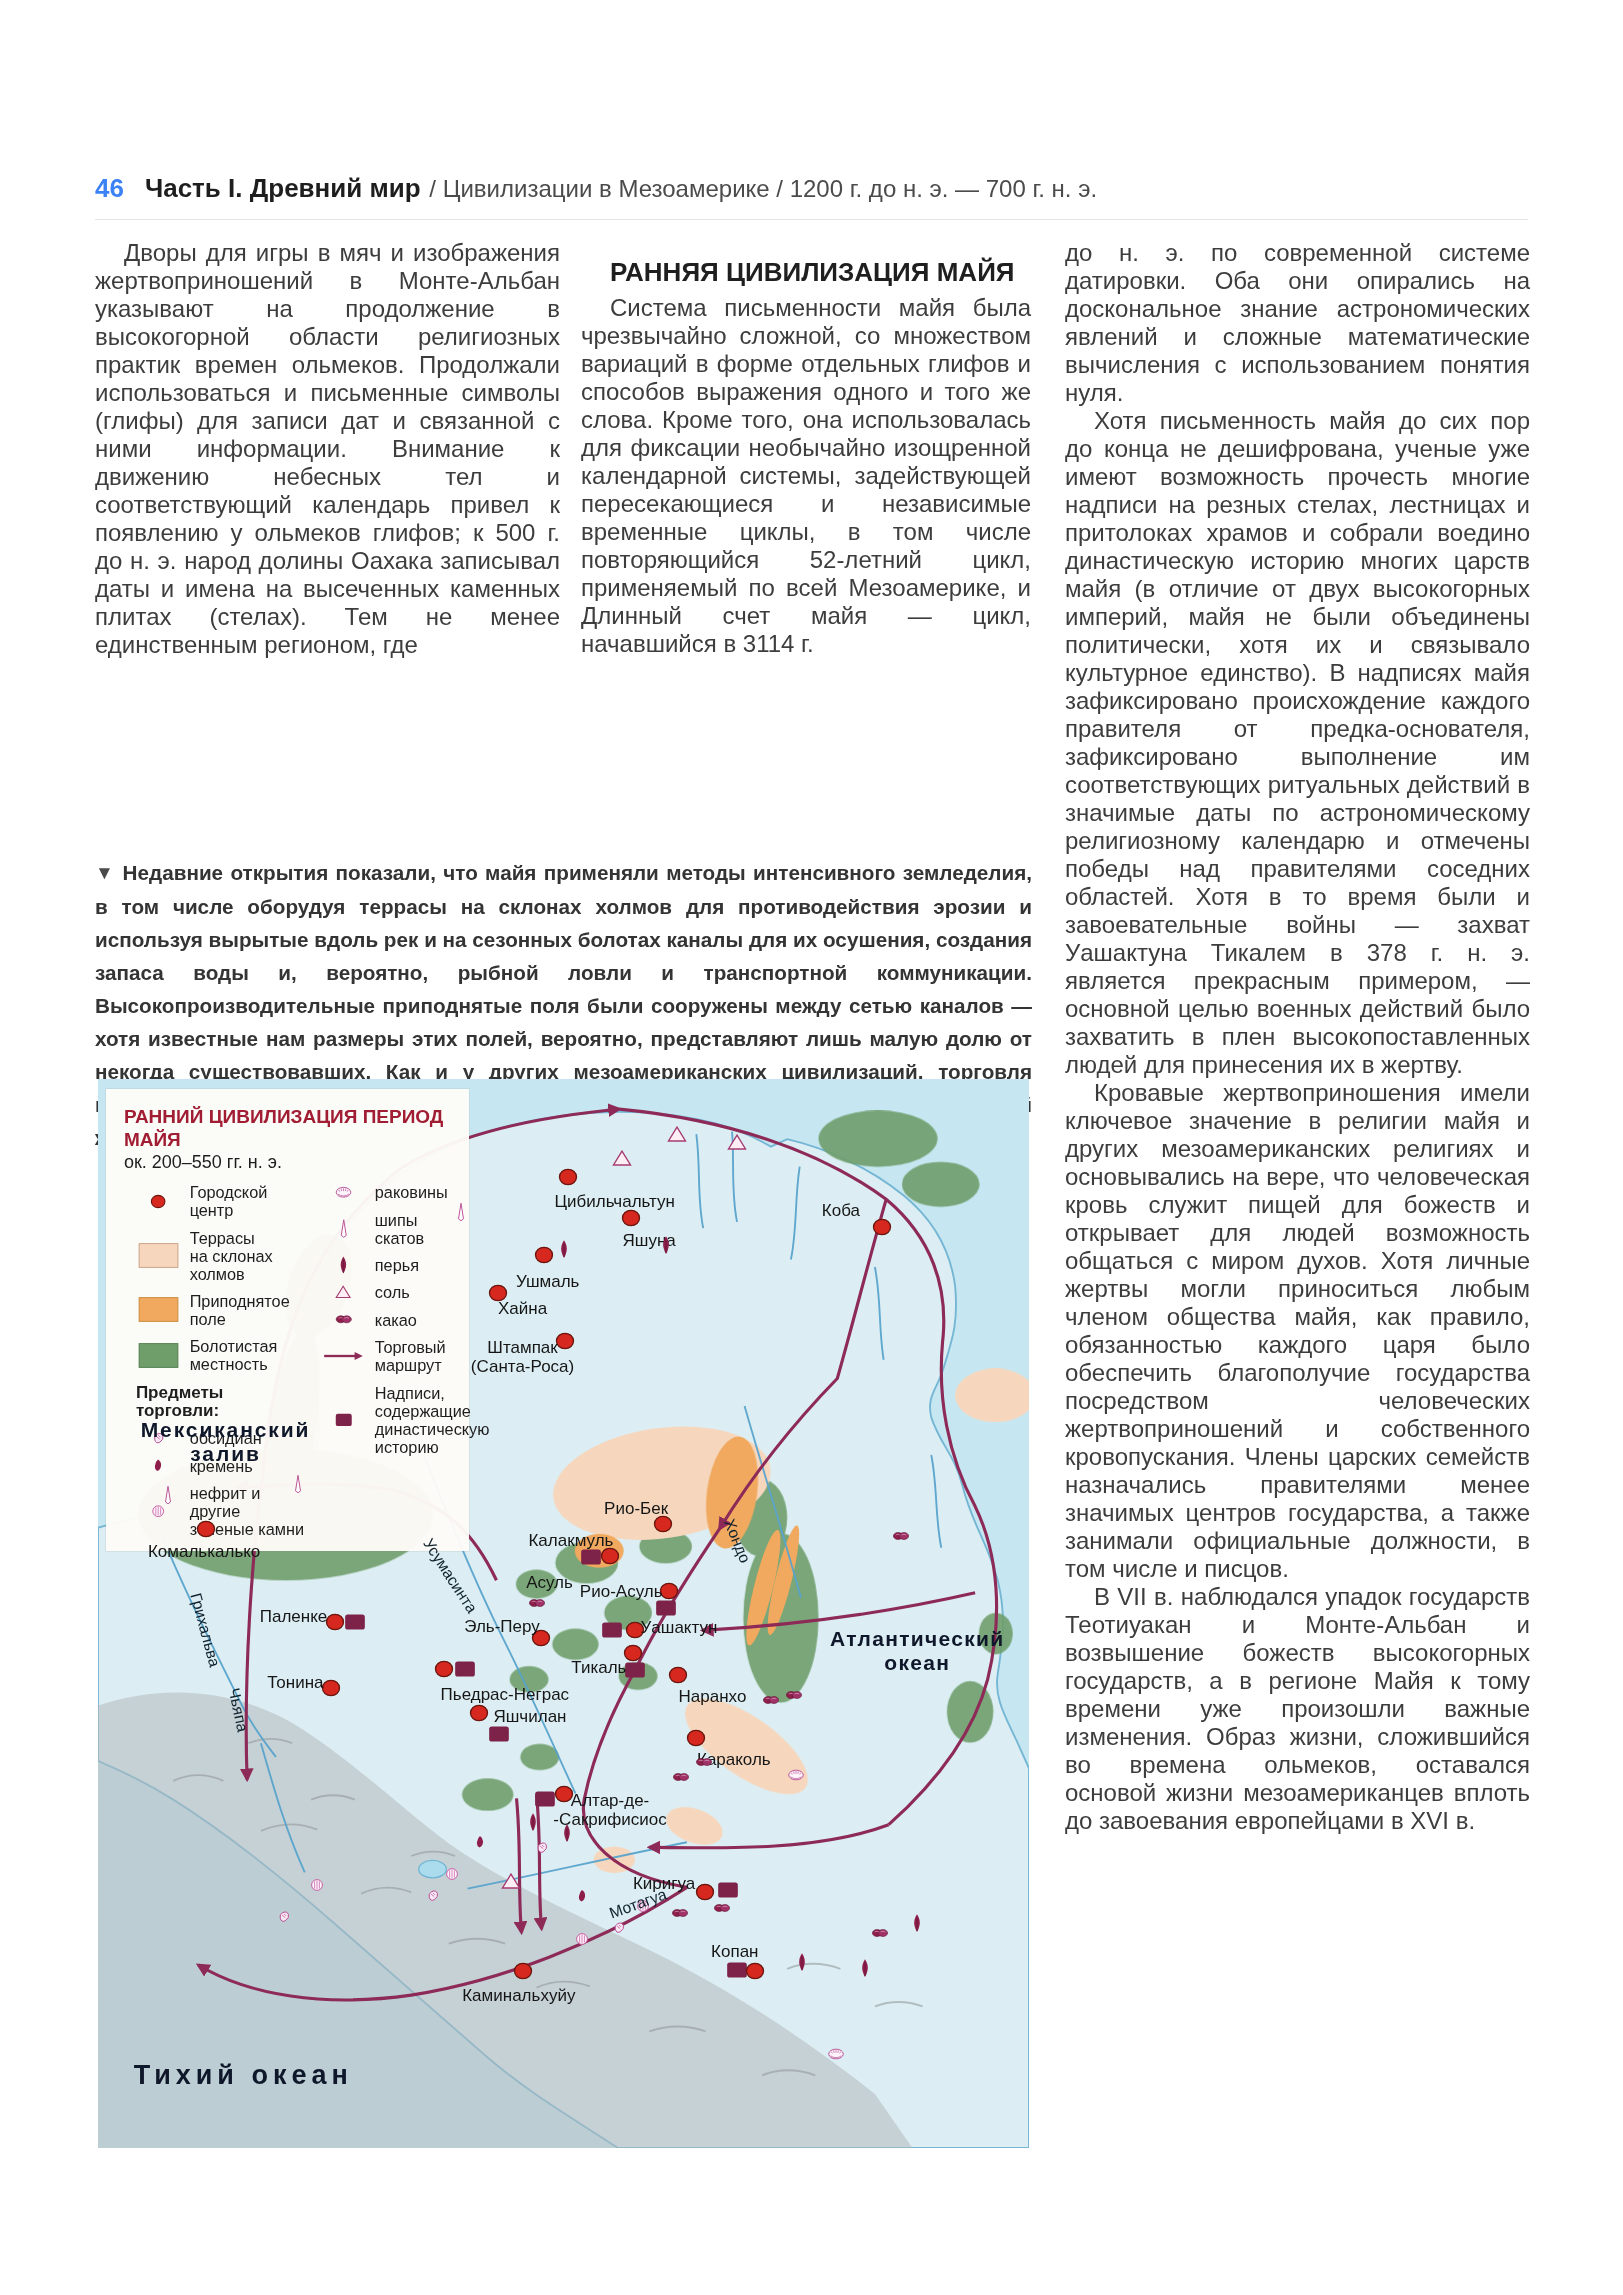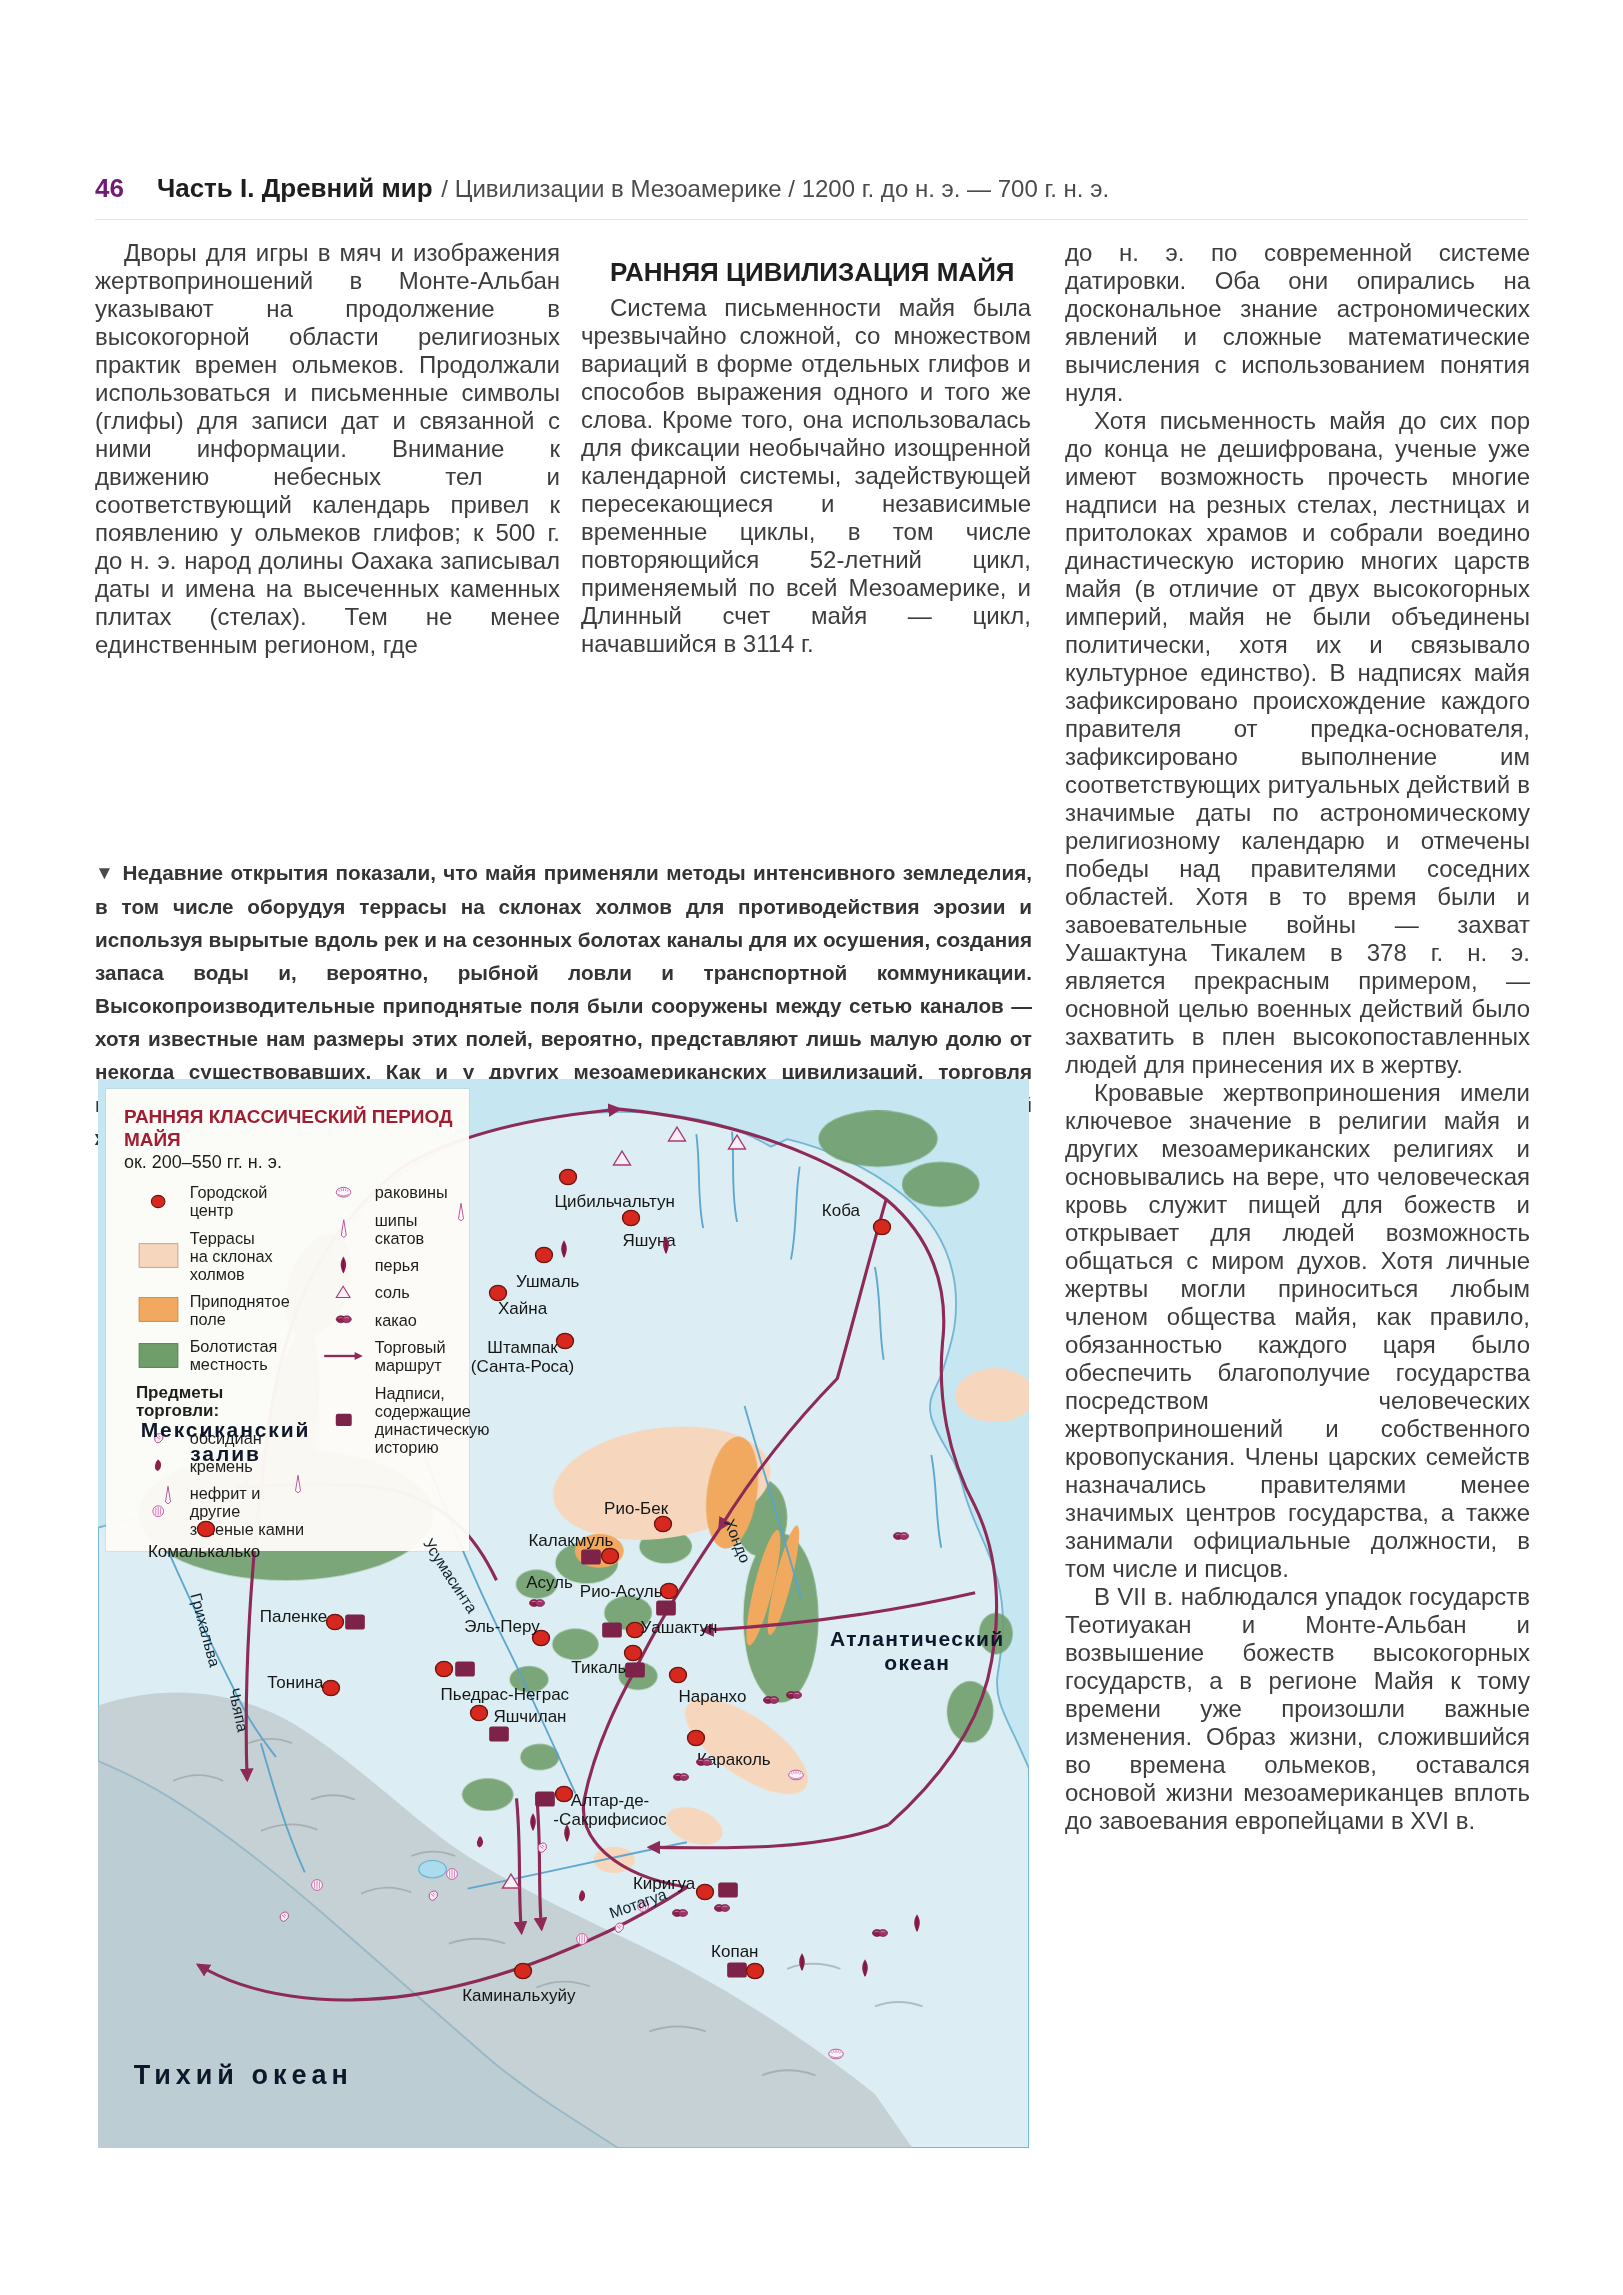--- a/index.html
+++ b/index.html
@@ -1,21 +1,21 @@
 <!DOCTYPE html>
 <html style="font-size:10px"><head>
 <meta charset="utf-8">
 <style>
   html,body{margin:0;padding:0;background:#ffffff;}
   body{width:1623px;height:2295px;position:relative;font-family:"Liberation Sans",sans-serif;color:#3d3d3d;}
   .page{position:absolute;inset:0;background:#fff;overflow:hidden;}
 
   
   .hdr{position:absolute;left:95px;top:173px;width:1434px;white-space:nowrap;}
-  .hdr .pageno{font-size:26px;font-weight:bold;color:#701a75;margin-right:33px;}
+  .hdr .pageno{font-size:26px;font-weight:bold;color:#3b82f6;margin-right:21px;}
   .hdr .part{font-size:26px;font-weight:bold;color:#1e1e1e;}
   .hdr .crumb{font-size:24px;color:#4b4b4b;margin-left:8.8px;}
   .hdr-rule{position:absolute;left:95px;top:219px;width:1433px;height:1.3px;background:#e3e3e3;}
 
   
   .col{position:absolute;top:239px;font-size:24px;line-height:28px;text-align:justify;color:#3d3d3d;}
   .col1{left:95px;width:465px;}
   .col2{left:581px;width:450px;}
   .col3{left:1065px;width:465px;}
   .col p{margin:0;}
@@ -172,21 +172,21 @@
         <path d="M1258 192 C1230 290 1205 390 1180 478 C1100 560 1040 640 992 718" marker-end="url(#arw)"></path>
         <path d="M992 718 C930 810 888 880 858 942 C820 1010 790 1080 776 1150 C766 1210 820 1270 940 1290"></path>
         <path d="M1400 820 C1260 852 1110 872 965 880" marker-end="url(#arw)"></path>
         <path d="M940 1290 C800 1380 640 1440 500 1462 C360 1482 240 1462 160 1414" marker-end="url(#arw)"></path>
         <path d="M668 1148 C676 1230 670 1300 676 1362" marker-end="url(#arw)"></path>
         <path d="M700 1142 C708 1224 702 1294 708 1356" marker-end="url(#arw)"></path>
       </g>
     </svg>
 
     <div class="legend">
-      <div class="legend-title">РАННЯЯ КЛАССИЧЕСКИЙ ПЕРИОД МАЙЯ</div>
+      <div class="legend-title">РАННИЙ ЦИВИЛИЗАЦИЯ ПЕРИОД МАЙЯ</div>
       <div class="legend-sub">ок. 200–550 гг. н. э.</div>
       <div class="legend-cols">
         <div class="lcol left" id="leg-left">
             <div class="lrow">
               <span class="licon">
                 <svg width="16.3" height="15" viewBox="0 0 24 22">
                   <ellipse cx="12" cy="11" rx="10" ry="9" fill="#d6281e" stroke="#6b150e" stroke-width="1.6"></ellipse>
                 </svg>
               </span>
               <span>Городской центр</span>

